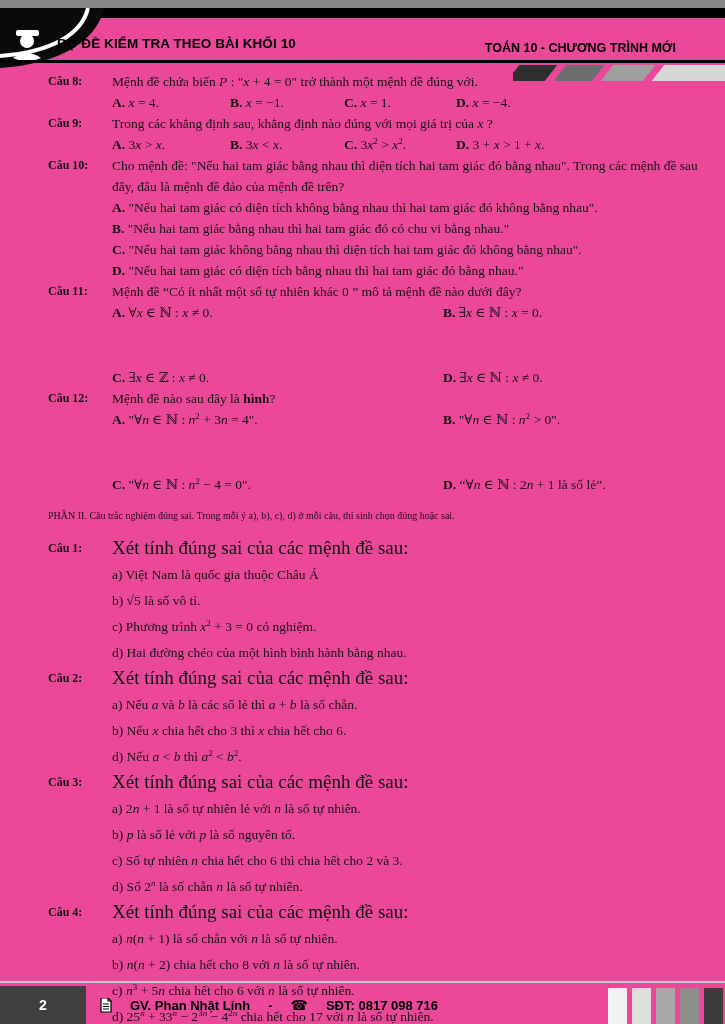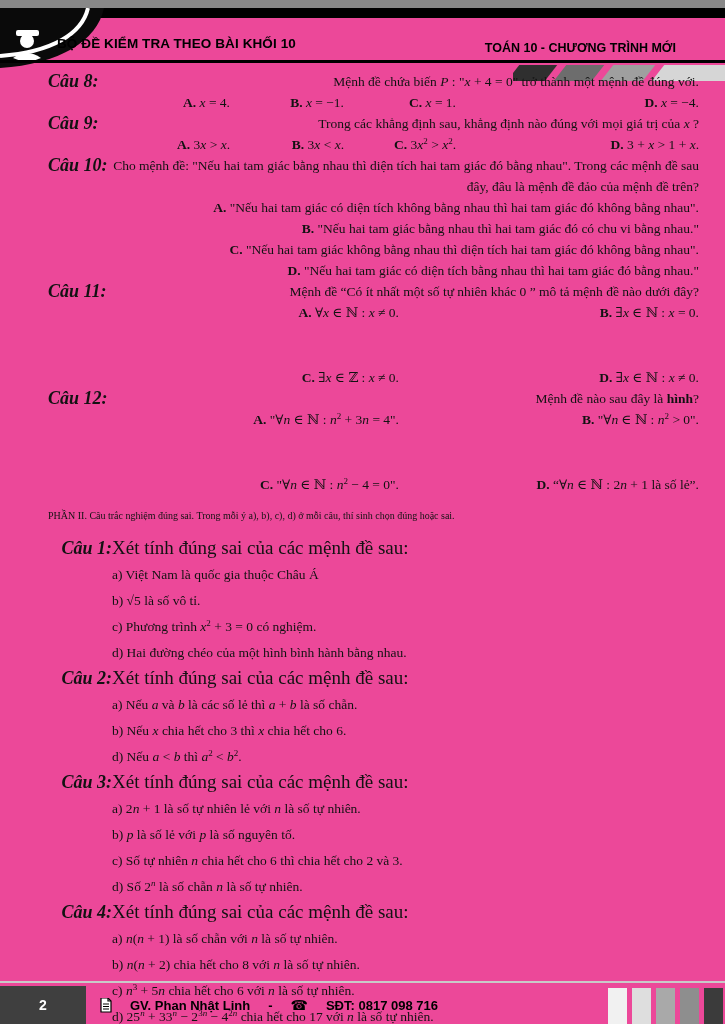--- a/index.html
+++ b/index.html
@@ -11,32 +11,32 @@
   .h-left{position:absolute;left:57px;top:28px;font-family:"Liberation Sans","DejaVu Sans",sans-serif;
           font-weight:bold;font-size:13.5px;color:#000;letter-spacing:.1px;}
   .h-right{position:absolute;right:49px;top:33px;font-family:"Liberation Sans","DejaVu Sans",sans-serif;
            font-weight:bold;font-size:12.5px;color:#000;}
   .h-rule{position:absolute;left:0;top:52px;width:100%;height:3px;background:#000;}
   .stripes{position:absolute;top:57px;right:0;height:16px;display:flex;gap:9px;overflow:hidden;width:212px;}
   .stripe{height:16px;transform:skewX(-38deg);flex:none;}
   
   .content{position:absolute;left:48px;right:26px;top:63px;}
   .q1{display:flex;}
-  .q-label{width:64px;flex:none;font-weight:bold;line-height:21px;font-size:18px;font-style:italic;}
+  .q-label{width:64px;flex:none;font-weight:bold;line-height:21px;font-size:12px;}
   .q-body{flex:1;min-width:0;}
-  .line{line-height:21px;font-size:13.5px;text-align:right;}
+  .line{line-height:21px;font-size:13.5px;}
   .opts.cols4{display:grid;grid-template-columns:118px 114px 112px 1fr;}
   .opts.cols2{display:grid;grid-template-columns:287px 1fr;gap:44px;}
   .opts.cols1 .opt{display:block;}
   .k{font-weight:bold;}
   sup{font-size:9px;line-height:0;}
   i{font-style:italic;}
   .p2-heading{font-weight:normal;font-size:10px;line-height:22px;margin:10px 0;}
   .q2{display:flex;margin-top:4px;}
-  .q2 .q-label{line-height:22px;text-align:right;}
+  .q2 .q-label{line-height:22px;}
   .q2 .stem{line-height:22px;font-size:19px;}
   .item{line-height:20px;margin-top:6px;font-size:13.5px;}
   
   .f-line{position:absolute;top:973px;left:0;width:100%;height:2px;background:#c9c9c9;}
   .f-box{position:absolute;top:978px;left:0;width:86px;height:38px;background:#3f3f3f;color:#fff;
          display:flex;align-items:center;justify-content:center;
          font-family:"Liberation Sans","DejaVu Sans",sans-serif;font-weight:bold;font-size:14px;}
   .f-info{position:absolute;top:978px;left:100px;height:38px;display:flex;align-items:center;gap:18px;
           font-family:"Liberation Sans","DejaVu Sans",sans-serif;font-weight:bold;font-size:13px;color:#000;}
   .f-phone-icon{font-family:"DejaVu Sans",sans-serif;font-size:14px;}

